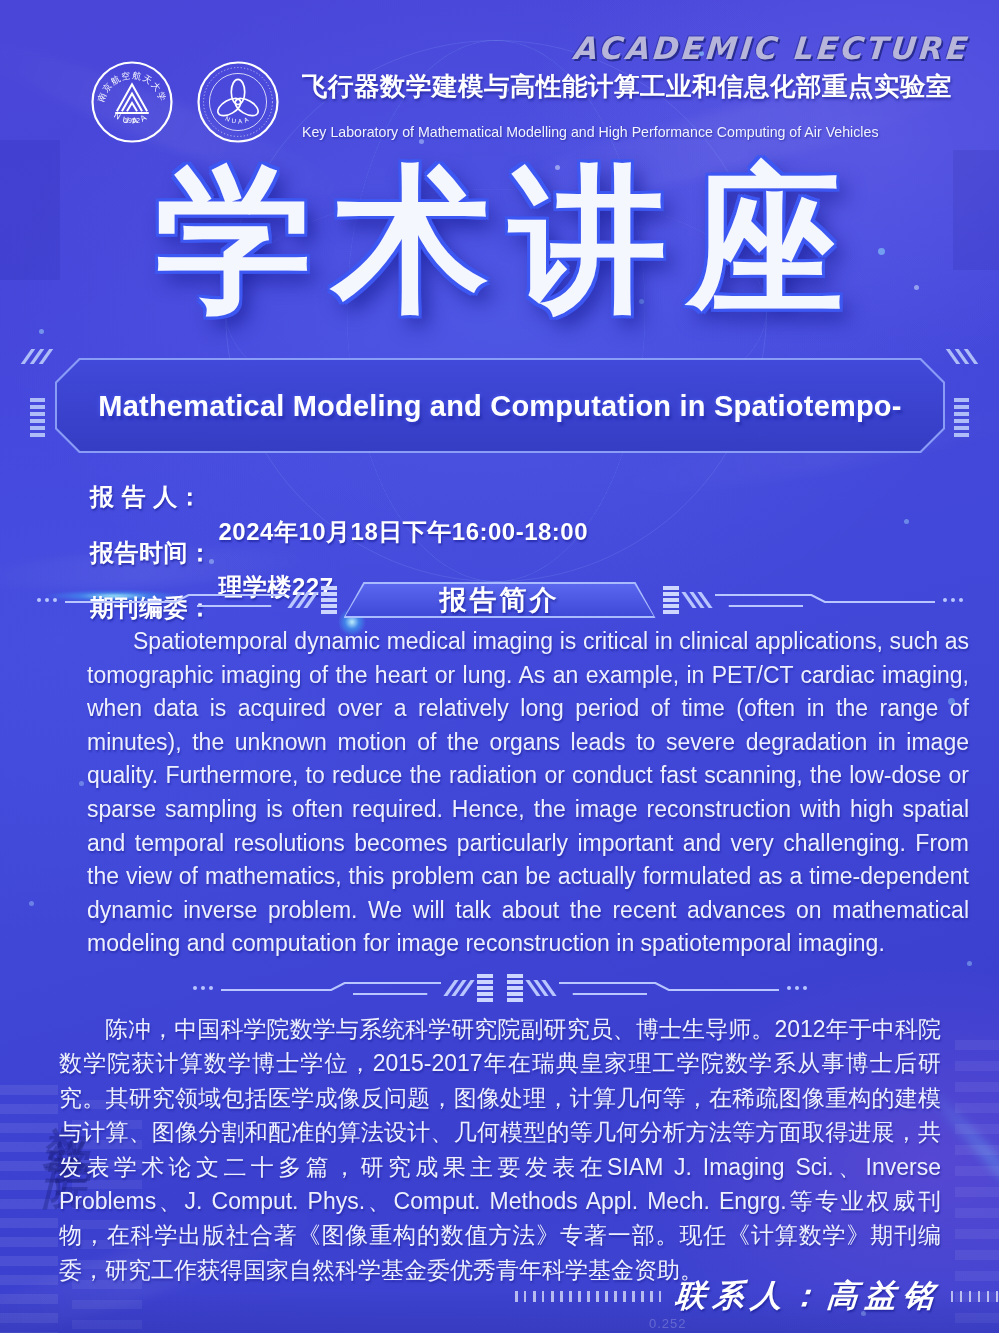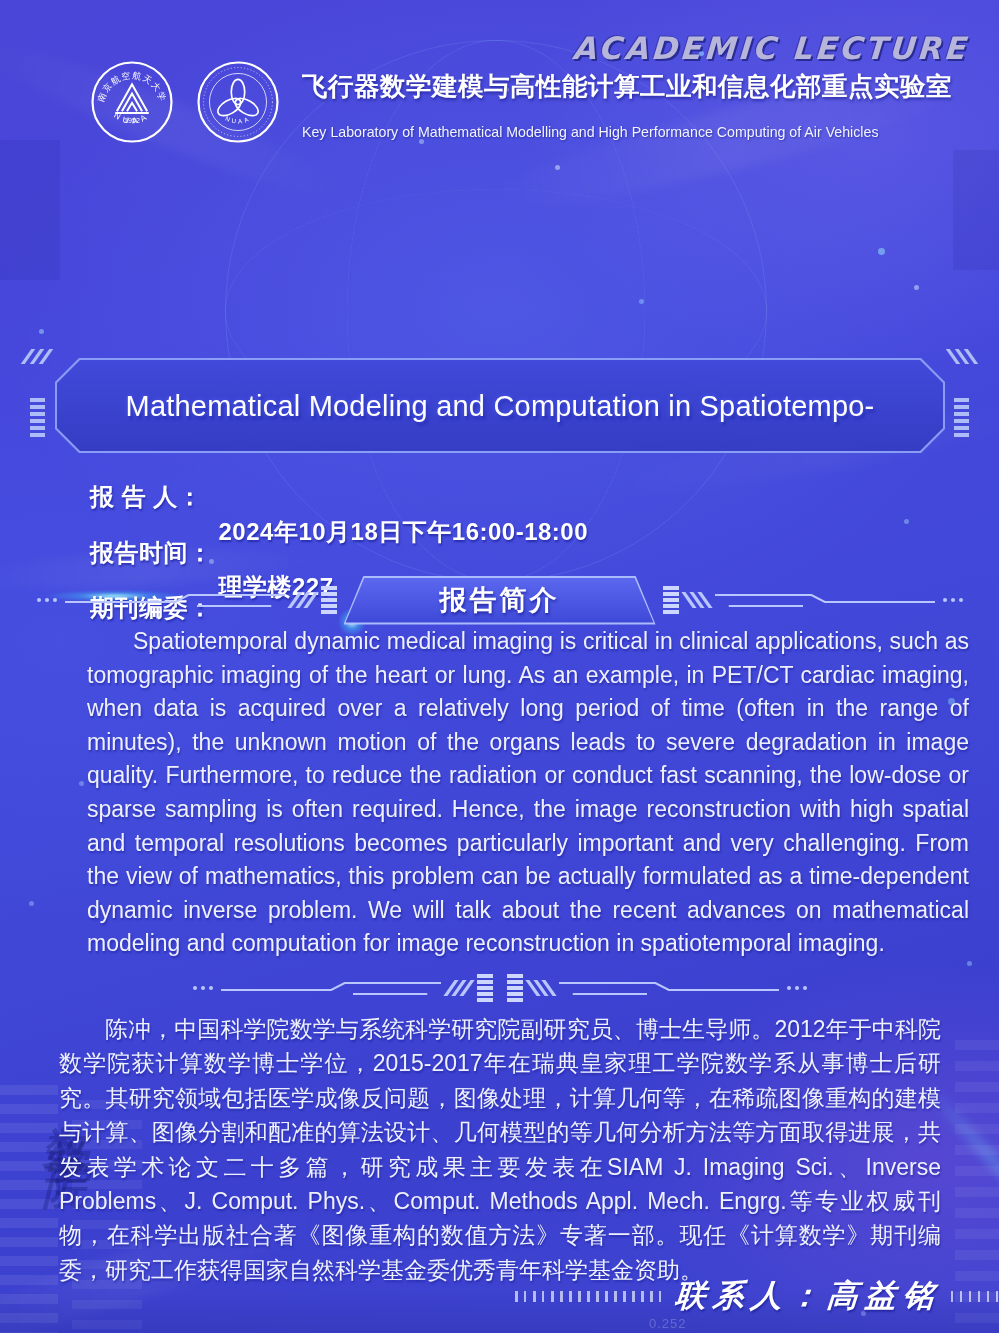--- a/index.html
+++ b/index.html
@@ -75,39 +75,39 @@
       3px 3px 0 #3d58f2,-3px 3px 0 #3d58f2,3px -3px 0 #3d58f2,-3px -3px 0 #3d58f2,
       8px 10px 20px rgba(25,30,150,0.85);}
   
   .title-banner{position:absolute;top:358px;left:55px;width:890px;height:95px;box-sizing:border-box;
     clip-path:polygon(24px 0,calc(100% - 24px) 0,100% 24px,100% calc(100% - 24px),calc(100% - 24px) 100%,24px 100%,0 calc(100% - 24px),0 24px);
     background:rgba(150,172,250,0.85);padding:2px;}
   .title-banner-inner{width:100%;height:100%;box-sizing:border-box;
     clip-path:polygon(23px 0,calc(100% - 23px) 0,100% 23px,100% calc(100% - 23px),calc(100% - 23px) 100%,23px 100%,0 calc(100% - 23px),0 23px);
     background:linear-gradient(180deg,rgba(58,66,215,0.92),rgba(46,53,192,0.92));
     display:flex;flex-direction:column;justify-content:center;align-items:center;}
-  .lt-line{font-size:29px;font-weight:400;line-height:40px;letter-spacing:0.2px;
+  .lt-line{font-size:29px;font-weight:700;line-height:40px;letter-spacing:0.2px;
     text-shadow:0 0 5px rgba(80,95,250,.9),2px 3px 3px rgba(30,35,160,.85);}
   .deco-slashes{position:absolute;display:flex;gap:5px;}
   .deco-slashes i{width:4px;height:15px;background:#aebcf8;transform:skewX(-35deg);display:block;}
   .ds-left{left:26px;top:349px;}
   .ds-right{right:26px;top:349px;transform:scaleX(-1);}
   .deco-stack{position:absolute;display:flex;flex-direction:column;gap:3px;}
   .deco-stack i{width:15px;height:4px;background:#aebcf8;display:block;}
   .st-left{left:30px;top:398px;}
   .st-right{right:30px;top:398px;}
   
   .details{position:absolute;top:459px;left:90px;}
   .detail-row{display:flex;font-size:24px;font-weight:700;line-height:34.5px;letter-spacing:0.5px;
     text-shadow:1px 2px 2px rgba(25,30,150,.65);}
   .dl{white-space:pre;margin-right:6px;margin-top:21px;}
   
   .section-banner{position:absolute;left:0;width:100%;height:44px;display:flex;align-items:center;justify-content:center;}
   .sec1{top:578px;} .sec2{top:966px;}
-  .badge{width:312px;height:49px;flex:0 0 auto;box-sizing:border-box;padding:2px;
+  .badge{width:312px;height:36px;flex:0 0 auto;box-sizing:border-box;padding:2px;
     clip-path:polygon(20px 0,calc(100% - 20px) 0,100% 100%,0 100%);
     background:rgba(176,194,255,0.95);}
   .badge-inner{width:100%;height:100%;box-sizing:border-box;
     clip-path:polygon(19px 0,calc(100% - 19px) 0,100% 100%,0 100%);
     background:linear-gradient(180deg,#5a67ee,#3f49d8);
     display:flex;align-items:center;justify-content:center;
     font-size:27px;font-weight:700;letter-spacing:3px;
     text-shadow:1px 2px 3px rgba(25,30,150,.8);}
   .wing{display:flex;align-items:center;gap:8px;width:300px;margin:0 7px;}
   .wing .dots{display:flex;gap:4px;}
@@ -190,20 +190,21 @@
         <textPath href="#lg2bot" startOffset="50%" text-anchor="middle">NUAA</textPath>
       </text>
     </svg>
     <div class="lab-names">
       <div class="lab-cn">飞行器数学建模与高性能计算工业和信息化部重点实验室</div>
       <div class="lab-en">Key Laboratory of Mathematical Modelling and High Performance Computing of Air Vehicles</div>
     </div>
   </div>
   <div class="eyebrow">ACADEMIC LECTURE</div>
 
+  <div class="hero-title">学术讲座</div>
 
   <div class="deco-slashes ds-left">
       <i></i>
       <i></i>
       <i></i>
     </div>
   <div class="deco-slashes ds-right">
       <i></i>
       <i></i>
       <i></i>

